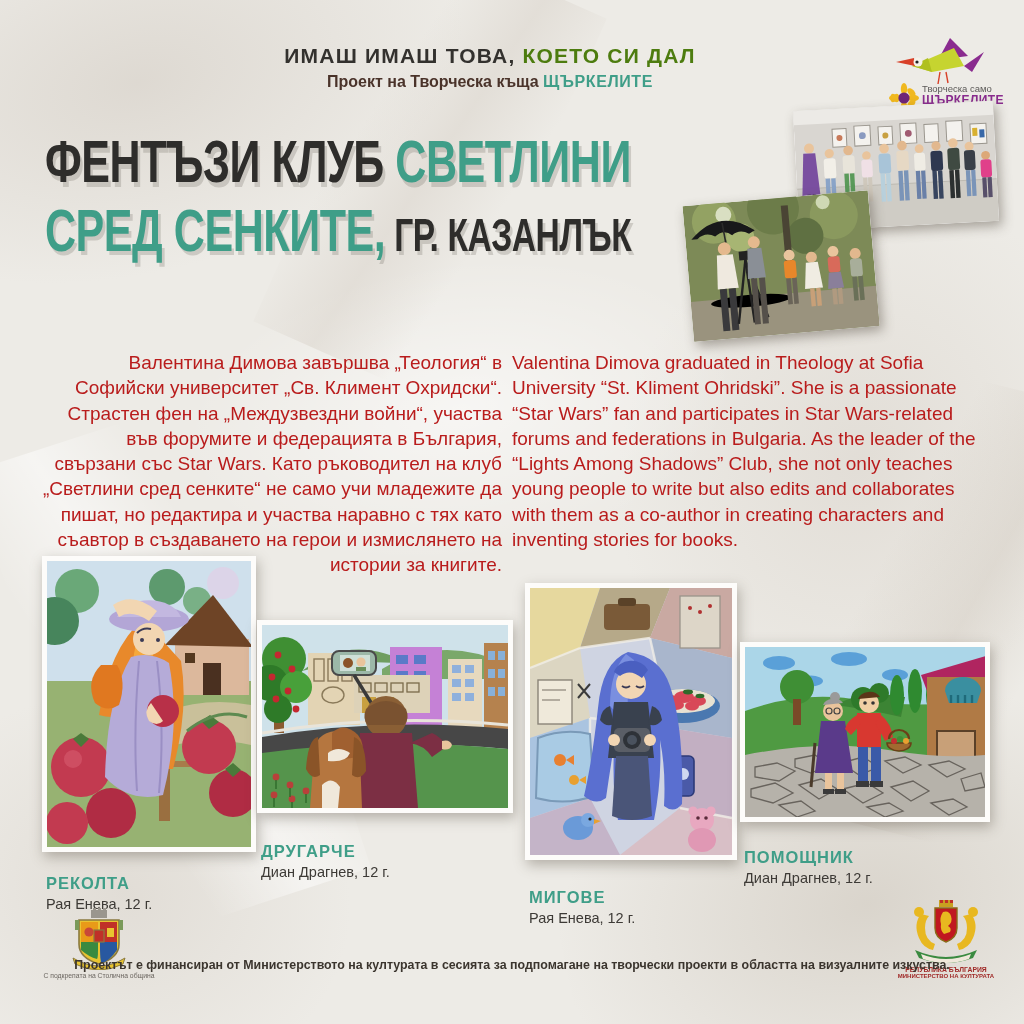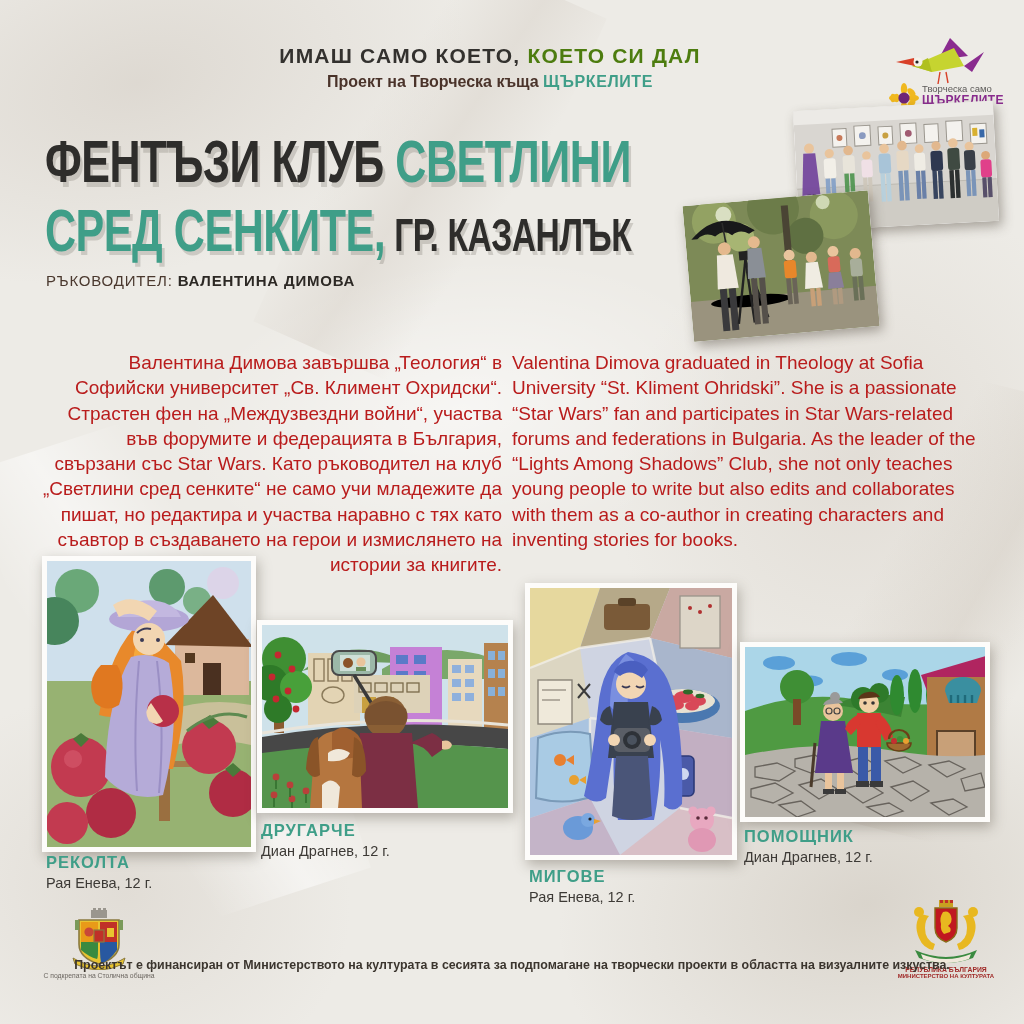--- a/index.html
+++ b/index.html
@@ -48,21 +48,21 @@
   .bio-bg{left:42px;width:460px;text-align:right;}
   .bio-en{left:512px;width:478px;text-align:left;}
 
   
   .art{position:absolute;background:#fdfcfa;padding:5px;box-shadow:2px 5px 12px rgba(88,78,66,.38);}
   .art svg{display:block;}
   .a1{left:42px;top:556px;}
   .a2{left:257px;top:620px;}
   .a3{left:525px;top:583px;}
   .a4{left:740px;top:642px;}
-  .cap{position:absolute;line-height:1.25;}
+  .cap{position:absolute;line-height:1.25;margin-top:21px;}
   .cap .ct{font-size:16.5px;font-weight:bold;color:#3f9e88;letter-spacing:1px;}
   .cap .ca{font-size:14.5px;color:#3d3a36;margin-top:1px;}
   .c1{left:46px;top:852px;}
   .c2{left:261px;top:820px;}
   .c3{left:529px;top:866px;}
   .c4{left:744px;top:826px;}
 
   
   .footer{position:absolute;left:0;top:958px;width:1024px;text-align:center;font-size:12.4px;font-weight:bold;color:#3b352e;}
   .sofia{position:absolute;left:34px;top:908px;width:130px;text-align:center;}
@@ -79,21 +79,21 @@
   <div class="wash w1"></div>
   <div class="wash w2"></div>
   <div class="wash w3"></div>
   <div class="wash w4"></div>
   <div class="wash w5"></div>
   <div class="wash w6"></div>
   <div class="wash w7"></div>
   <div class="wash w8"></div>
 
   <div class="tagline">
-    <span class="dk">ИМАШ САМО КОЕТО,</span><span class="tl"> КОЕТО СИ ДАЛ</span>
+    <span class="dk">ИМАШ ИМАШ ТОВА,</span><span class="tl"> КОЕТО СИ ДАЛ</span>
   </div>
   <div class="subtitle">
     <span>Проект на Творческа къща </span><span class="tl">ЩЪРКЕЛИТЕ</span>
   </div>
 
   <div class="brand">
     <svg width="122" height="84" viewBox="0 0 122 84">
 
       <polygon points="62,2 80,20 50,24" fill="#8a2b8f"></polygon>
       <polygon points="24,30 66,12 76,30 44,36" fill="#c6d430"></polygon>
@@ -119,23 +119,20 @@
     </svg>
     <div class="btxt">
       <div class="bl1">Творческа само</div>
       <div class="bl2">ЩЪРКЕЛИТЕ</div>
     </div>
   </div>
 
   <div class="title">
     <div><span class="dk">ФЕНТЪЗИ КЛУБ </span><span class="tl">СВЕТЛИНИ</span></div>
     <div><span class="tl">СРЕД СЕНКИТЕ,</span><span class="dk sm"> ГР. КАЗАНЛЪК</span></div>
-  </div>
-  <div class="leader">
-    <span>РЪКОВОДИТЕЛ: </span><b>ВАЛЕНТИНА ДИМОВА</b>
   </div>
 
   <div class="photo photo1">
     <svg width="200" height="120" viewBox="0 0 200 120">
       <rect width="200" height="120" fill="#d9d6d1"></rect>
       <rect width="200" height="14" fill="#eceae6"></rect>
       <rect y="78" width="200" height="42" fill="#cfccc5"></rect>
       <line x1="0" y1="78" x2="200" y2="78" stroke="#bdbab2" stroke-width="1"></line>
 
       <g fill="#f4f2ee" stroke="#9a968e" stroke-width="1">

